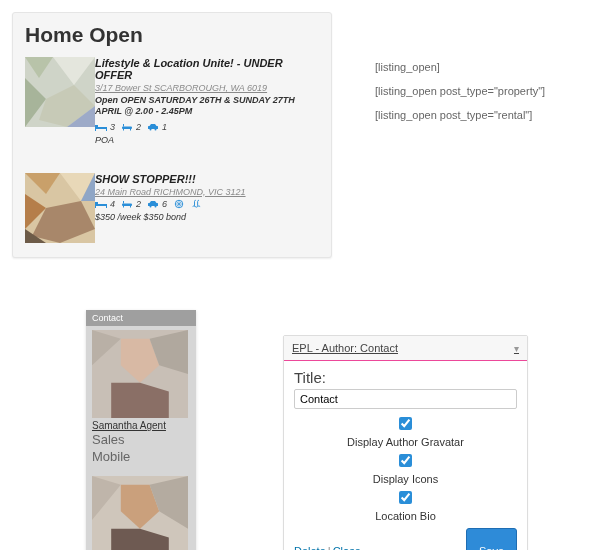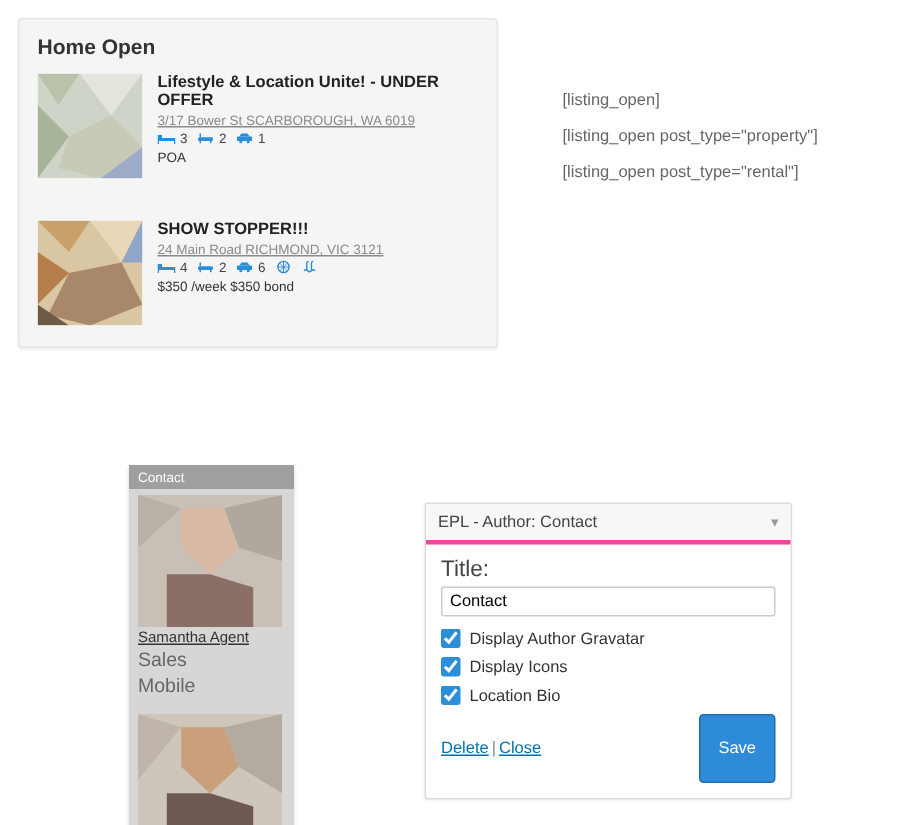--- a/index.html
+++ b/index.html
@@ -1,21 +1,21 @@
 <!DOCTYPE html>
 <html><head>
 <meta charset="utf-8">
 <style>
   * { box-sizing: border-box; margin: 0; padding: 0; }
   body { font-family: Arial, Helvetica, sans-serif; font-size: 11px; color: #333; background: #fff; width: 600px; height: 550px; position: relative; }
 
   
   .listing-panel { position: absolute; left: 12px; top: 12px; width: 320px; background: #f5f5f5; border: 1px solid #e5e5e5; border-radius: 3px; padding: 10px 12px 14px; box-shadow: 0 1px 2px rgba(0,0,0,0.07); }
-  .listing-panel h2 { font-size: 14px; font-weight: bold; color: #333; margin-bottom: 10px; }
-  .listing-item { display: flex; gap: 10px; margin-bottom: 14px; }
+  .listing-panel h2 { font-size: 21px; font-weight: bold; color: #333; margin-bottom: 10px; }
+  .listing-item { display: flex; margin-bottom: 14px; font-style: italic; }
   .listing-item:last-child { margin-bottom: 0; margin-top: 28px; }
   .mosaic { width: 70px; height: 70px; flex: 0 0 70px; position: relative; overflow: hidden; }
   .mosaic svg { width: 100%; height: 100%; display: block; }
   .listing-body { flex: 1; min-width: 0; }
   .listing-title { font-size: 11px; font-weight: bold; color: #222; margin-bottom: 2px; }
   .listing-addr { font-size: 9px; color: #8a8a8a; text-decoration: underline; margin-bottom: 2px; }
   .listing-open { font-size: 9px; color: #333; font-weight: bold; margin-bottom: 4px; line-height: 1.25; }
   .meta-row { display: flex; align-items: center; gap: 6px; margin-bottom: 3px; }
   .meta-pair { display: flex; align-items: center; gap: 3px; font-size: 9px; color: #0a63aa; }
   .meta-pair .num { color: #444; }
@@ -29,26 +29,26 @@
   
   .contact-widget { position: absolute; left: 86px; top: 310px; width: 110px; background: #d6d6d6; box-shadow: 0 1px 3px rgba(0,0,0,0.15); }
   .contact-widget .hdr { background: #9f9f9f; color: #fff; font-size: 9px; padding: 3px 6px; }
   .agent { padding: 4px 6px 6px; }
   .agent .mosaic { width: 96px; height: 88px; flex: none; margin-bottom: 2px; }
   .agent-name { font-size: 10px; color: #333; text-decoration: underline; margin-bottom: 1px; }
   .agent-role { font-size: 13px; color: #666; line-height: 1.3; }
 
   
   .wp-panel { position: absolute; left: 283px; top: 335px; width: 245px; border: 1px solid #ddd; background: #fff; border-radius: 2px; font-size: 11px; box-shadow: 0 1px 2px rgba(0,0,0,0.06); }
-  .wp-panel .bar { background: #f7f7f7; border-bottom: 3px solid #ec4899; padding: 6px 8px; display: flex; align-items: center; justify-content: space-between; color: #444; font-size: 11px; }
+  .wp-panel .bar { background: #f7f7f7; border-bottom: 1px solid #ec4899; padding: 6px 8px; display: flex; align-items: center; justify-content: space-between; color: #444; font-size: 11px; text-decoration: underline; }
   .wp-panel .bar .tog { color: #999; font-size: 10px; }
   .wp-body { padding: 8px 10px 10px; }
   .wp-body label.fld { display: block; font-size: 15px; color: #444; margin-bottom: 3px; }
   .wp-body input.txt { width: 100%; padding: 3px 5px; font-size: 11px; border: 1px solid #ccc; border-radius: 2px; margin-bottom: 8px; }
-  .chk-row { display: flex; align-items: center; gap: 6px; font-size: 11px; color: #333; margin-bottom: 6px; }
+  .chk-row { display: flex; align-items: center; gap: 6px; font-size: 11px; color: #333; margin-bottom: 6px; flex-direction: column; }
   .chk-row input { accent-color: #2a8ed8; width: 13px; height: 13px; }
   .wp-foot { display: flex; align-items: center; justify-content: space-between; margin-top: 6px; }
   .wp-links { font-size: 11px; color: #0073aa; }
   .wp-links a { color: #0073aa; text-decoration: underline; cursor: pointer; }
   .wp-links .sep { color: #888; margin: 0 2px; }
   .btn-save { background: #2e8bd8; color: #fff; border: 1px solid #1e6db3; border-radius: 3px; font-size: 11px; padding: 16px 12px; cursor: pointer; }
 </style>
 </head>
 <body>
 
@@ -62,20 +62,21 @@
           <polygon points="0,0 4,0 2,3" fill="#b8c3a9"></polygon>
           <polygon points="4,0 10,0 7,4" fill="#e4e6dd"></polygon>
           <polygon points="0,3 3,6 0,10" fill="#a7b49a"></polygon>
           <polygon points="3,6 7,4 10,7 6,10 2,9" fill="#c7cab7"></polygon>
           <polygon points="10,7 10,10 6,10" fill="#9daac8"></polygon>
         </svg>
     </div>
     <div class="listing-body">
       <div class="listing-title">Lifestyle &amp; Location Unite! - UNDER OFFER</div>
       <div class="listing-addr">3/17 Bower St SCARBOROUGH, WA 6019</div>
+      <div class="listing-open">Open OPEN SATURDAY 26TH &amp; SUNDAY 27TH APRIL @ 2.00 - 2.45PM</div>
       <div class="meta-row">
         <span class="meta-pair">
             <svg class="ic" viewBox="0 0 24 16">
               <rect x="0" y="8" width="24" height="4" fill="#2a8ed8"></rect>
               <rect x="0" y="4" width="6" height="4" fill="#2a8ed8"></rect>
               <rect x="0" y="12" width="2" height="4" fill="#2a8ed8"></rect>
               <rect x="22" y="12" width="2" height="4" fill="#2a8ed8"></rect>
             </svg>
             <span class="num">3</span>
           </span>

